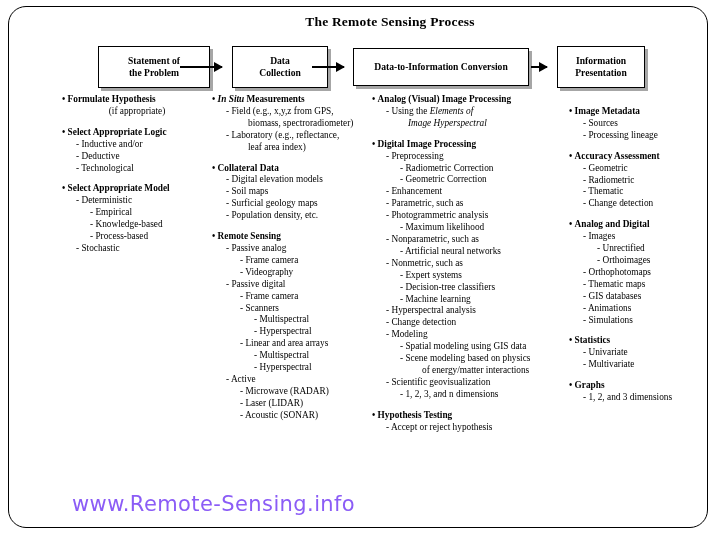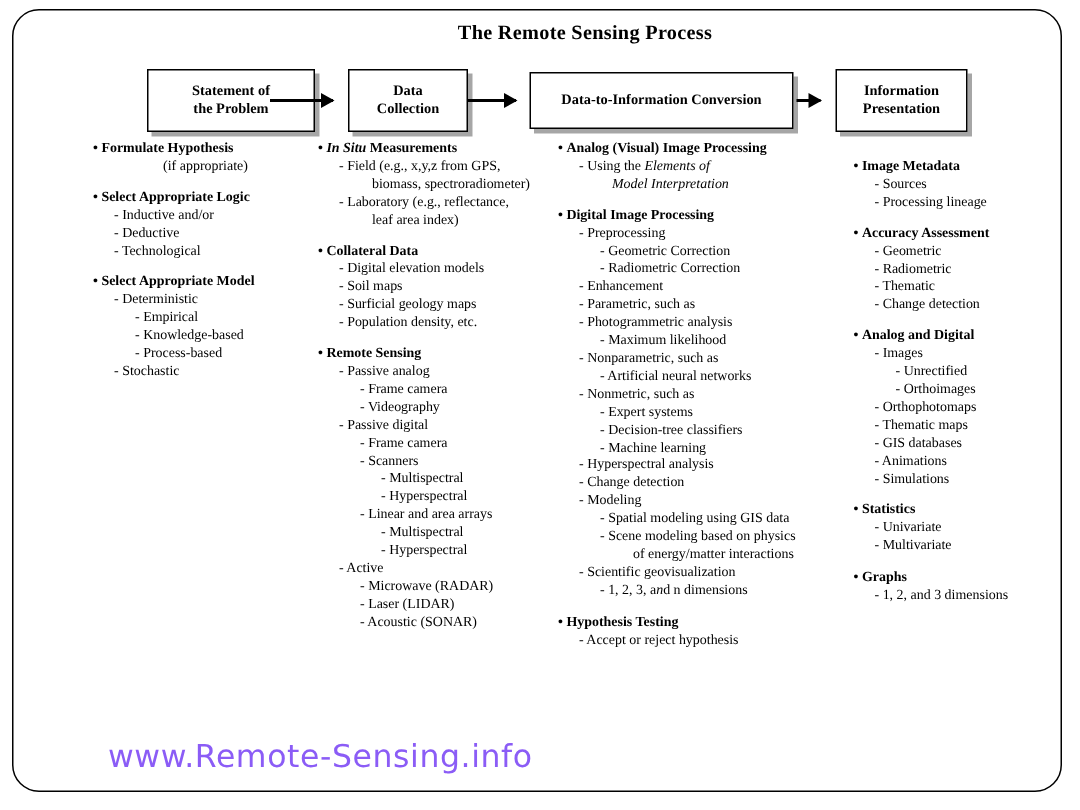--- a/index.html
+++ b/index.html
@@ -59,21 +59,21 @@
     justify-content: center;
     text-align: center;
     font-weight: bold;
     font-size: 9.6px;
     line-height: 12px;
     padding: 2px 4px;
   }
   .fbox span { display: block; }
 
   #box1 { left: 66px;  top: 2px;  width: 112px; height: 42px; margin-left: 32px; }
-  #box2 { left: 232px; top: 2px;  width: 80px;  height: 42px; }
+  #box2 { left: 232px; top: 2px;  width: 96px;  height: 42px; }
   #box3 { left: 353px; top: 4px;  width: 176px; height: 38px; }
   #box4 { left: 557px; top: 2px;  width: 88px;  height: 42px; }
 
   .arrow {
     position: absolute;
     height: 2px;
     background: #000000;
     top: 22px;
   }
   .arrow::after {
@@ -224,26 +224,26 @@
       <div class="entry lv3">- Multispectral</div>
       <div class="entry lv3">- Hyperspectral</div>
       <div class="entry lv1">- Active</div>
       <div class="entry lv2">- Microwave (RADAR)</div>
       <div class="entry lv2">- Laser (LIDAR)</div>
       <div class="entry lv2">- Acoustic (SONAR)</div>
     </div>
   <div class="col" id="col3">
       <div class="entry lv0">Analog (Visual) Image Processing</div>
       <div class="entry lv1">- Using the <i>Elements of</i></div>
-      <div class="entry cont2 ital">Model Interpretation</div>
+      <div class="entry cont2 ital">Image Hyperspectral</div>
       <div class="gap"></div>
       <div class="entry lv0">Digital Image Processing</div>
       <div class="entry lv1">- Preprocessing</div>
+      <div class="entry lv2">- Radiometric Correction</div>
       <div class="entry lv2">- Geometric Correction</div>
-      <div class="entry lv2">- Radiometric Correction</div>
       <div class="entry lv1">- Enhancement</div>
       <div class="entry lv1">- Parametric, such as</div>
       <div class="entry lv1">- Photogrammetric analysis</div>
       <div class="entry lv2">- Maximum likelihood</div>
       <div class="entry lv1">- Nonparametric, such as</div>
       <div class="entry lv2">- Artificial neural networks</div>
       <div class="entry lv1">- Nonmetric, such as</div>
       <div class="entry lv2">- Expert systems</div>
       <div class="entry lv2">- Decision-tree classifiers</div>
       <div class="entry lv2">- Machine learning</div>

